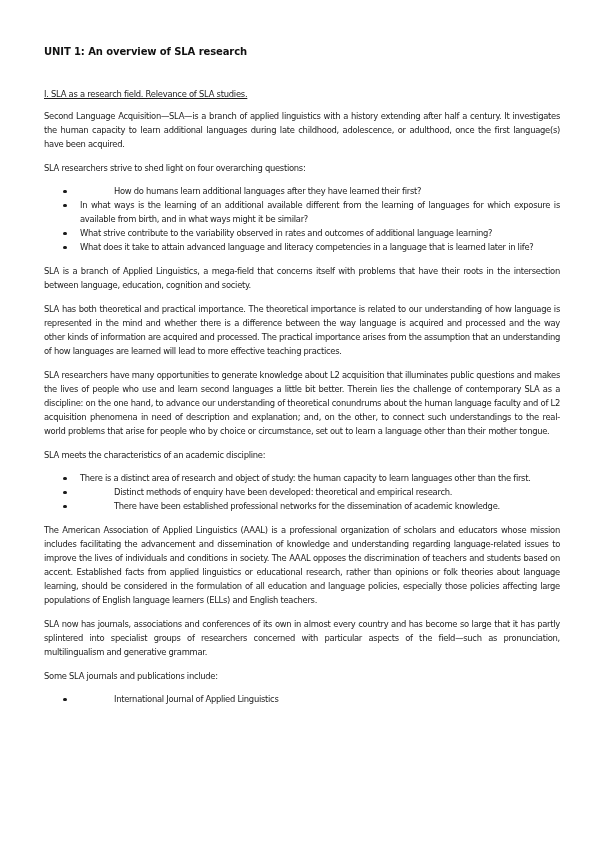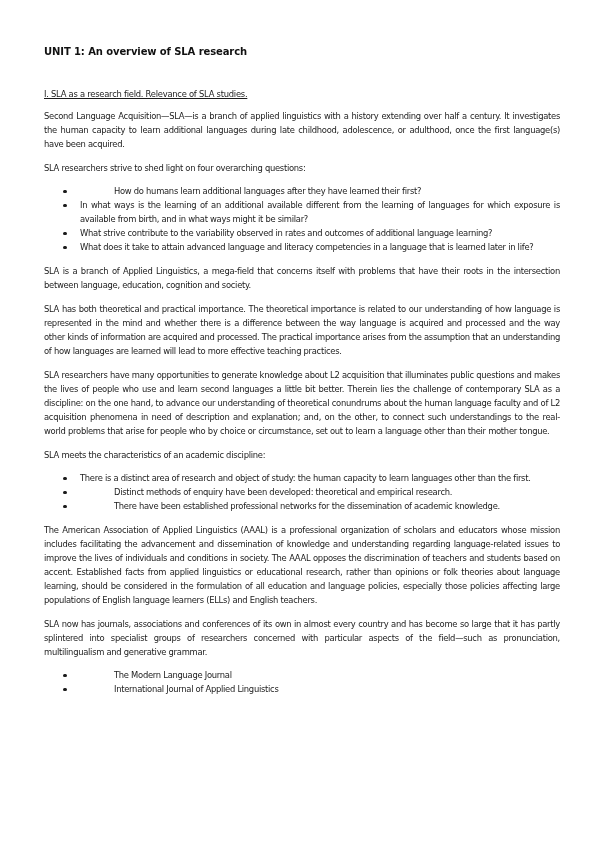--- a/index.html
+++ b/index.html
@@ -71,21 +71,21 @@
     .list-last { text-align: left; padding-left: 34px; }
   </style>
 </head>
 <body>
 
 <div class="page">
   <h1 class="title">UNIT 1: An overview of SLA research</h1>
 
   <div class="section-heading">I. SLA as a research field. Relevance of SLA studies.</div>
 
-  <p class="p-first">Second Language Acquisition—SLA—is a branch of applied linguistics with a history extending over half a century. It investigates the human capacity to learn additional languages during late childhood, adolescence, or adulthood, once the first language(s) have been acquired.</p>
+  <p class="p-first">Second Language Acquisition—SLA—is a branch of applied linguistics with a history extending after half a century. It investigates the human capacity to learn additional languages during late childhood, adolescence, or adulthood, once the first language(s) have been acquired.</p>
 
   <p class="p-gap">SLA researchers strive to shed light on four overarching questions:</p>
 
   <ul>
     <li class="list-last">How do humans learn additional languages after they have learned their first?</li>
     <li>In what ways is the learning of an additional available different from the learning of languages for which exposure is available from birth, and in what ways might it be similar?</li>
     <li>What strive contribute to the variability observed in rates and outcomes of additional language learning?</li>
     <li>What does it take to attain advanced language and literacy competencies in a language that is learned later in life?</li>
   </ul>
 
@@ -100,18 +100,18 @@
   <ul>
     <li>There is a distinct area of research and object of study: the human capacity to learn languages other than the first.</li>
     <li class="list-last">Distinct methods of enquiry have been developed: theoretical and empirical research.</li>
     <li class="list-last">There have been established professional networks for the dissemination of academic knowledge.</li>
   </ul>
 
   <p class="p-gap">The American Association of Applied Linguistics (AAAL) is a professional organization of scholars and educators whose mission includes facilitating the advancement and dissemination of knowledge and understanding regarding language-related issues to improve the lives of individuals and conditions in society. The AAAL opposes the discrimination of teachers and students based on accent. Established facts from applied linguistics or educational research, rather than opinions or folk theories about language learning, should be considered in the formulation of all education and language policies, especially those policies affecting large populations of English language learners (ELLs) and English teachers.</p>
 
   <p class="p-gap">SLA now has journals, associations and conferences of its own in almost every country and has become so large that it has partly splintered into specialist groups of researchers concerned with particular aspects of the field—such as pronunciation, multilingualism and generative grammar.</p>
 
+  <p class="p-gap">Some SLA journals and publications include:</p>
 
   <ul>
-    <li class="list-last">The Modern Language Journal</li>
     <li class="list-last">International Journal of Applied Linguistics</li>
   </ul>
 </div>
 
 </body></html>

